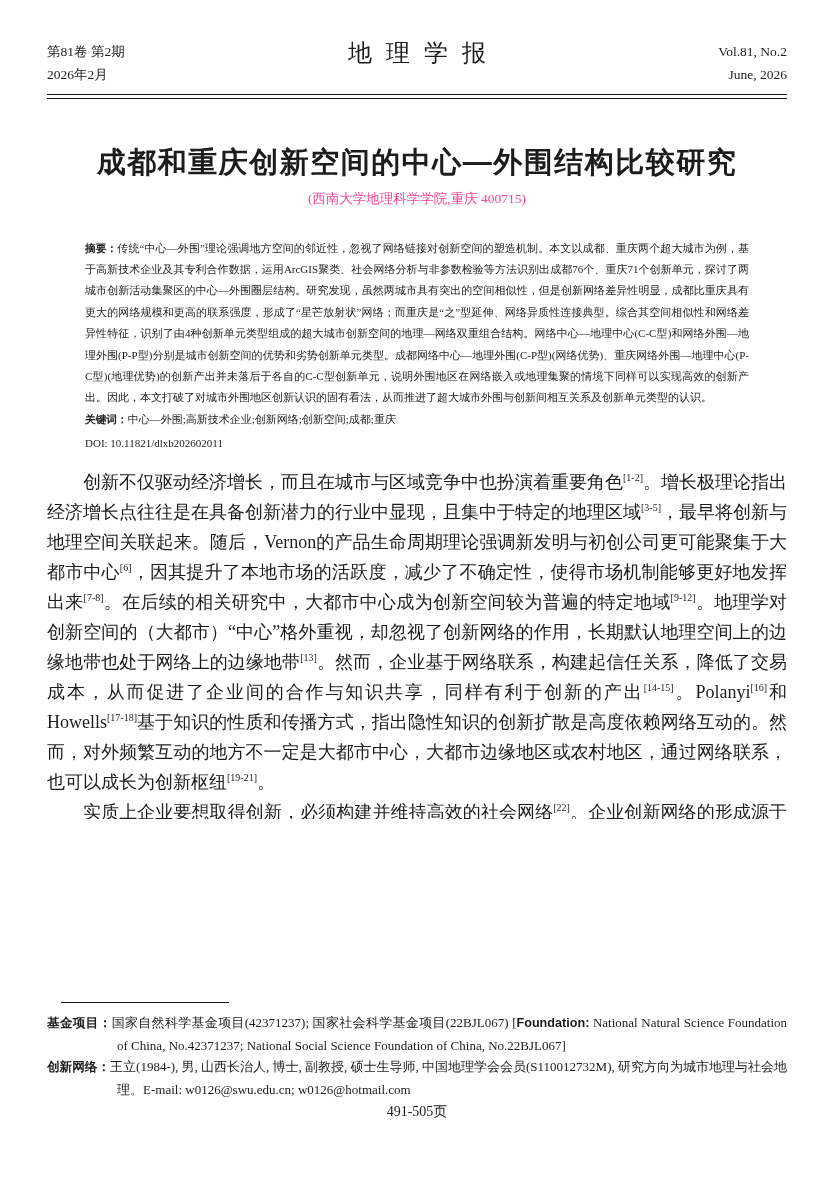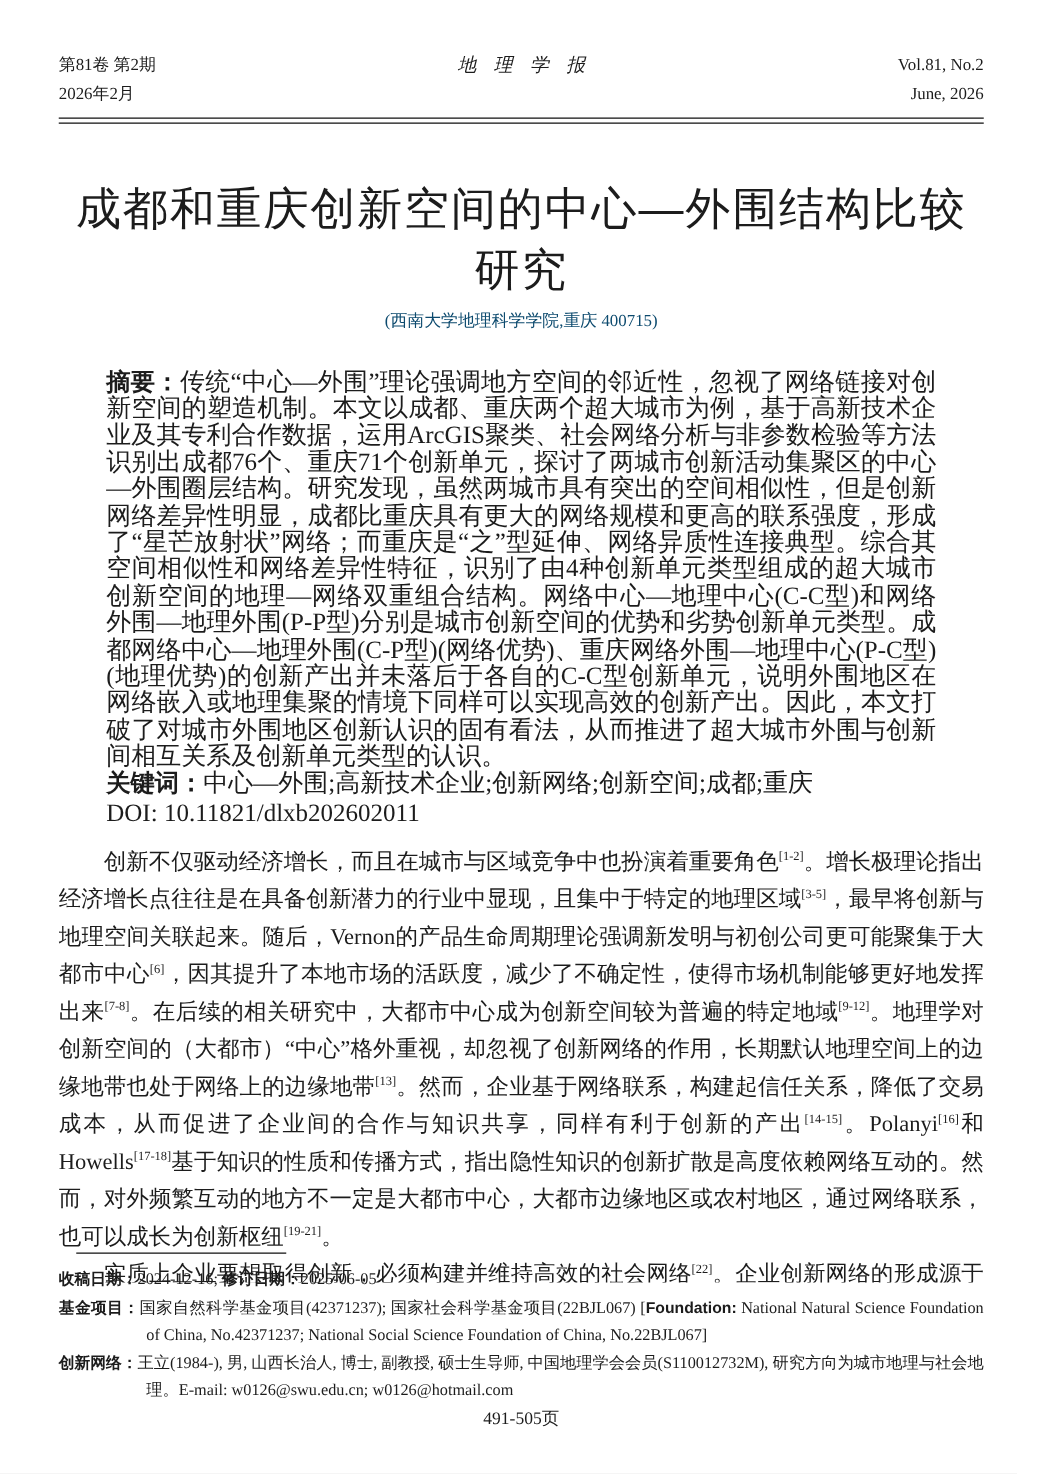--- a/index.html
+++ b/index.html
@@ -7,30 +7,30 @@
     width:834px;height:1179px;margin:0 auto;background:#ffffff;
     position:relative;overflow:hidden;box-sizing:border-box;
     padding:0 47px;color:#1c1c1c;
     font-family:"Liberation Serif","DejaVu Serif",serif;
   }
   
   .hdr{display:flex;justify-content:space-between;align-items:flex-start;padding-top:40px;}
   .hdr-side{font-size:13.5px;line-height:23px;width:150px;}
   .hdr-right{text-align:right;}
   .hdr-center{flex:1;text-align:center;}
-  .jname-cn{font-size:15px;letter-spacing:14px;padding-left:14px;line-height:26px;font-style:italic;}
+  .jname-cn{font-size:24px;letter-spacing:14px;padding-left:14px;line-height:26px;}
   .jname-en{font-size:15.5px;letter-spacing:1px;word-spacing:7px;margin-top:5px;}
   .double-rule{margin-top:8px;height:2.5px;border-top:1.8px solid #101010;border-bottom:1.8px solid #101010;}
   
-  .title{margin:44px 0 0;text-align:center;font-size:36px;letter-spacing:1.5px;
-    font-family:"Liberation Sans","DejaVu Sans",sans-serif;font-weight:normal;}
+  .title{margin:44px 0 0;text-align:center;font-size:29px;letter-spacing:1.5px;
+    font-family:"Liberation Sans","DejaVu Sans",sans-serif;font-weight:bold;}
   .authors{margin-top:23px;text-align:center;font-size:17px;letter-spacing:1.5px;}
-  .affiliation{margin-top:7px;text-align:center;font-size:13.5px;color:#0c4a6e;}
+  .affiliation{margin-top:7px;text-align:center;font-size:13.5px;color:#ec4899;}
   
-  .abstract{margin:30px 38px 0;font-size:20px;line-height:21.4px;text-align:justify;}
+  .abstract{margin:30px 38px 0;font-size:11px;line-height:21.4px;text-align:justify;}
   .abstract p{margin:0;}
   .abstract .doi-line{margin-top:3px;}
   .heiti{font-family:"Liberation Sans","DejaVu Sans",sans-serif;font-weight:bold;font-size:0.97em;}
   
   .sec{margin:30px 0 0;font-size:21px;font-weight:normal;letter-spacing:0.5px;}
   .sec .sec-num{margin-right:17px;}
   .body-text{margin-top:12px;height:352px;overflow:hidden;}
   .body-text p{margin:0;font-size:18px;line-height:30px;text-align:justify;text-indent:2em;}
   sup{font-size:10px;line-height:0;}
   
@@ -72,20 +72,19 @@
 
 
   <div class="body-text" id="intro-body">
       <p>创新不仅驱动经济增长，而且在城市与区域竞争中也扮演着重要角色<sup>[1-2]</sup>。增长极理论指出经济增长点往往是在具备创新潜力的行业中显现，且集中于特定的地理区域<sup>[3-5]</sup>，最早将创新与地理空间关联起来。随后，Vernon的产品生命周期理论强调新发明与初创公司更可能聚集于大都市中心<sup>[6]</sup>，因其提升了本地市场的活跃度，减少了不确定性，使得市场机制能够更好地发挥出来<sup>[7-8]</sup>。在后续的相关研究中，大都市中心成为创新空间较为普遍的特定地域<sup>[9-12]</sup>。地理学对创新空间的（大都市）“中心”格外重视，却忽视了创新网络的作用，长期默认地理空间上的边缘地带也处于网络上的边缘地带<sup>[13]</sup>。然而，企业基于网络联系，构建起信任关系，降低了交易成本，从而促进了企业间的合作与知识共享，同样有利于创新的产出<sup>[14-15]</sup>。Polanyi<sup>[16]</sup>和Howells<sup>[17-18]</sup>基于知识的性质和传播方式，指出隐性知识的创新扩散是高度依赖网络互动的。然而，对外频繁互动的地方不一定是大都市中心，大都市边缘地区或农村地区，通过网络联系，也可以成长为创新枢纽<sup>[19-21]</sup>。</p>
       <p>实质上企业要想取得创新，必须构建并维持高效的社会网络<sup>[22]</sup>。企业创新网络的形成源于知识、技能与资源在空间组织维度上的分散。一个稳固的企业创新网络能够有</p>
     </div>
 
   <div class="page-footer">
     <div class="fn-rule"></div>
     <div class="footnotes" id="footnotes">
-        <div class="fn-item"><b class="heiti">收稿日期：</b>2024-12-16;  <b class="heiti">修订日期：</b>2025-06-05</div>
         <div class="fn-item"><b class="heiti">基金项目：</b>国家自然科学基金项目(42371237); 国家社会科学基金项目(22BJL067) [<b class="heiti">Foundation:</b> National Natural Science Foundation of China, No.42371237; National Social Science Foundation of China, No.22BJL067]</div>
         <div class="fn-item"><b class="heiti">创新网络：</b>王立(1984-), 男, 山西长治人, 博士, 副教授, 硕士生导师, 中国地理学会会员(S110012732M), 研究方向为城市地理与社会地理。E-mail: w0126@swu.edu.cn; w0126@hotmail.com</div>
       </div>
     <div class="page-range">491-505页</div>
   </div>
 
 </div>
 
 </body></html>

